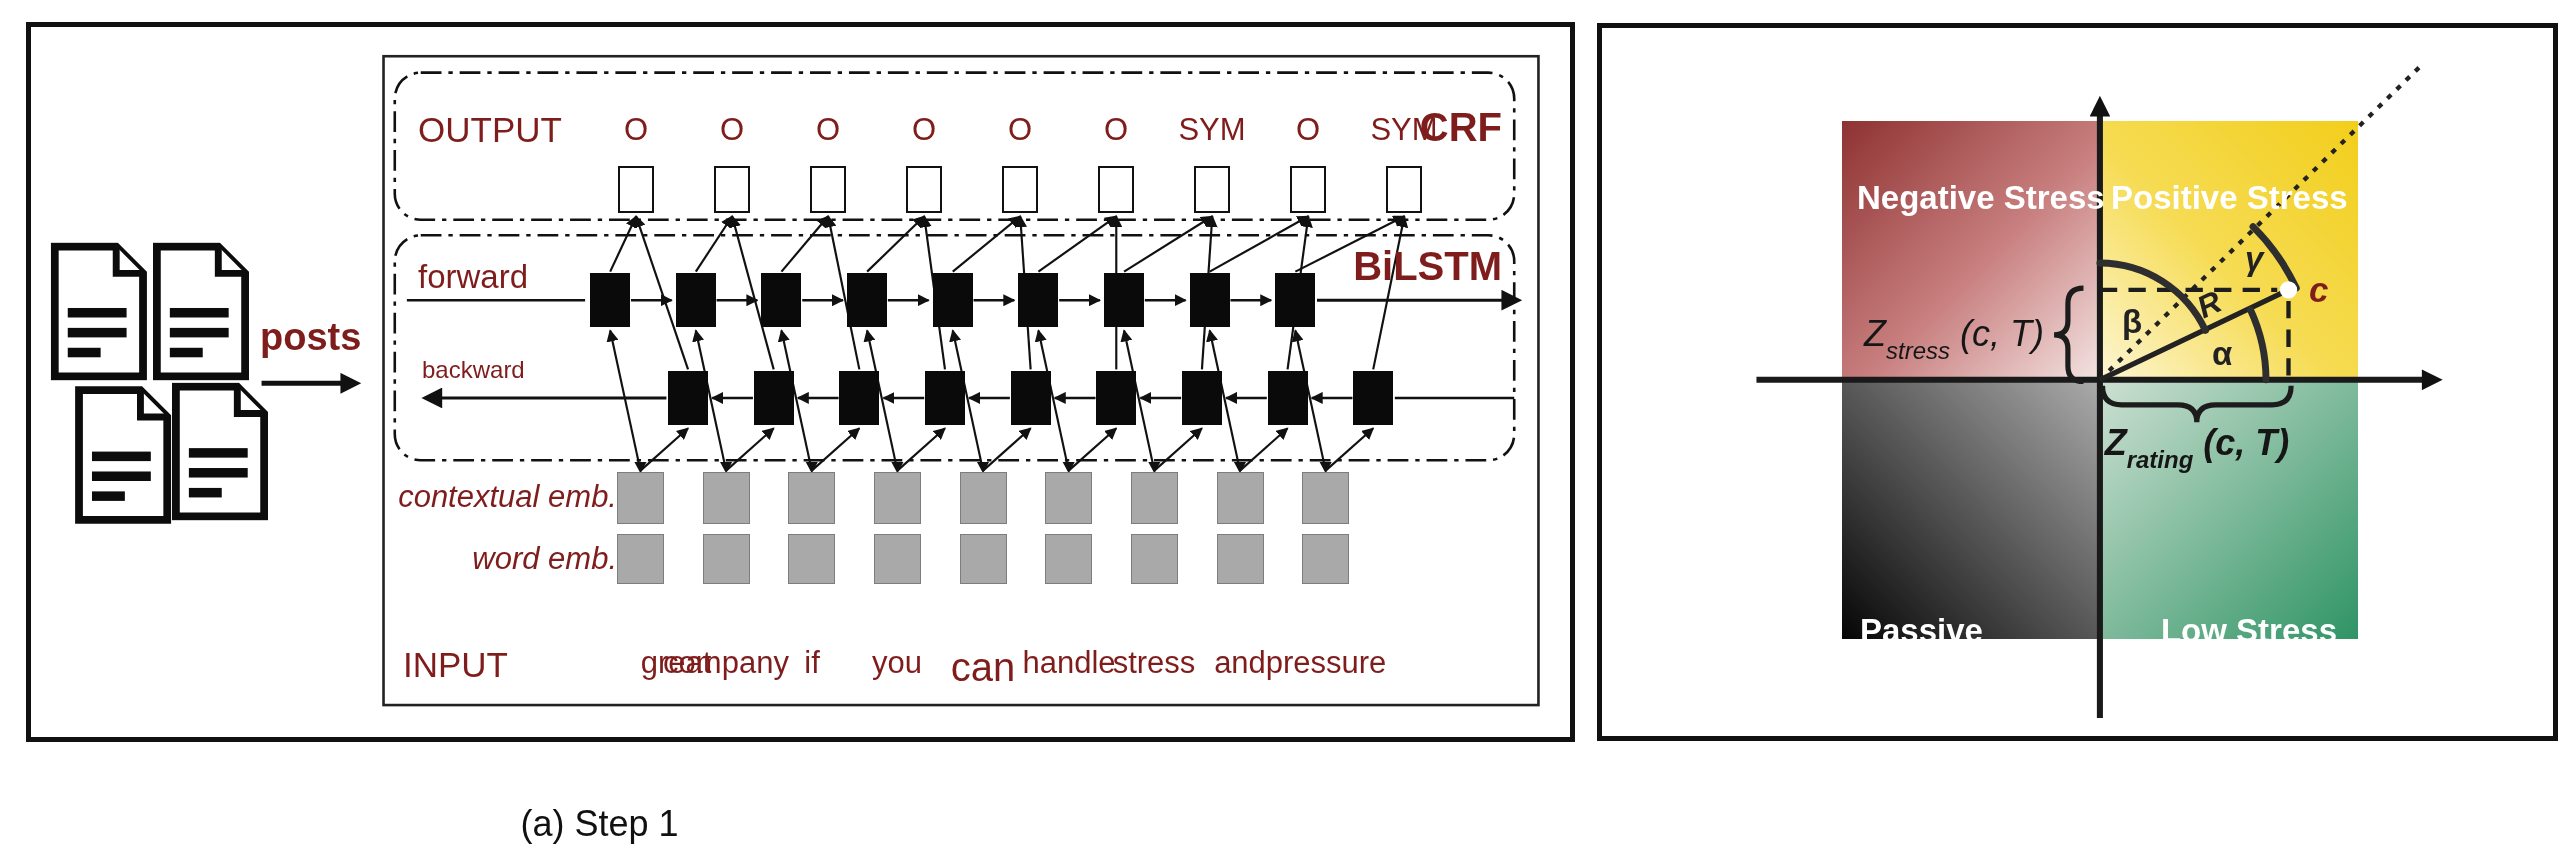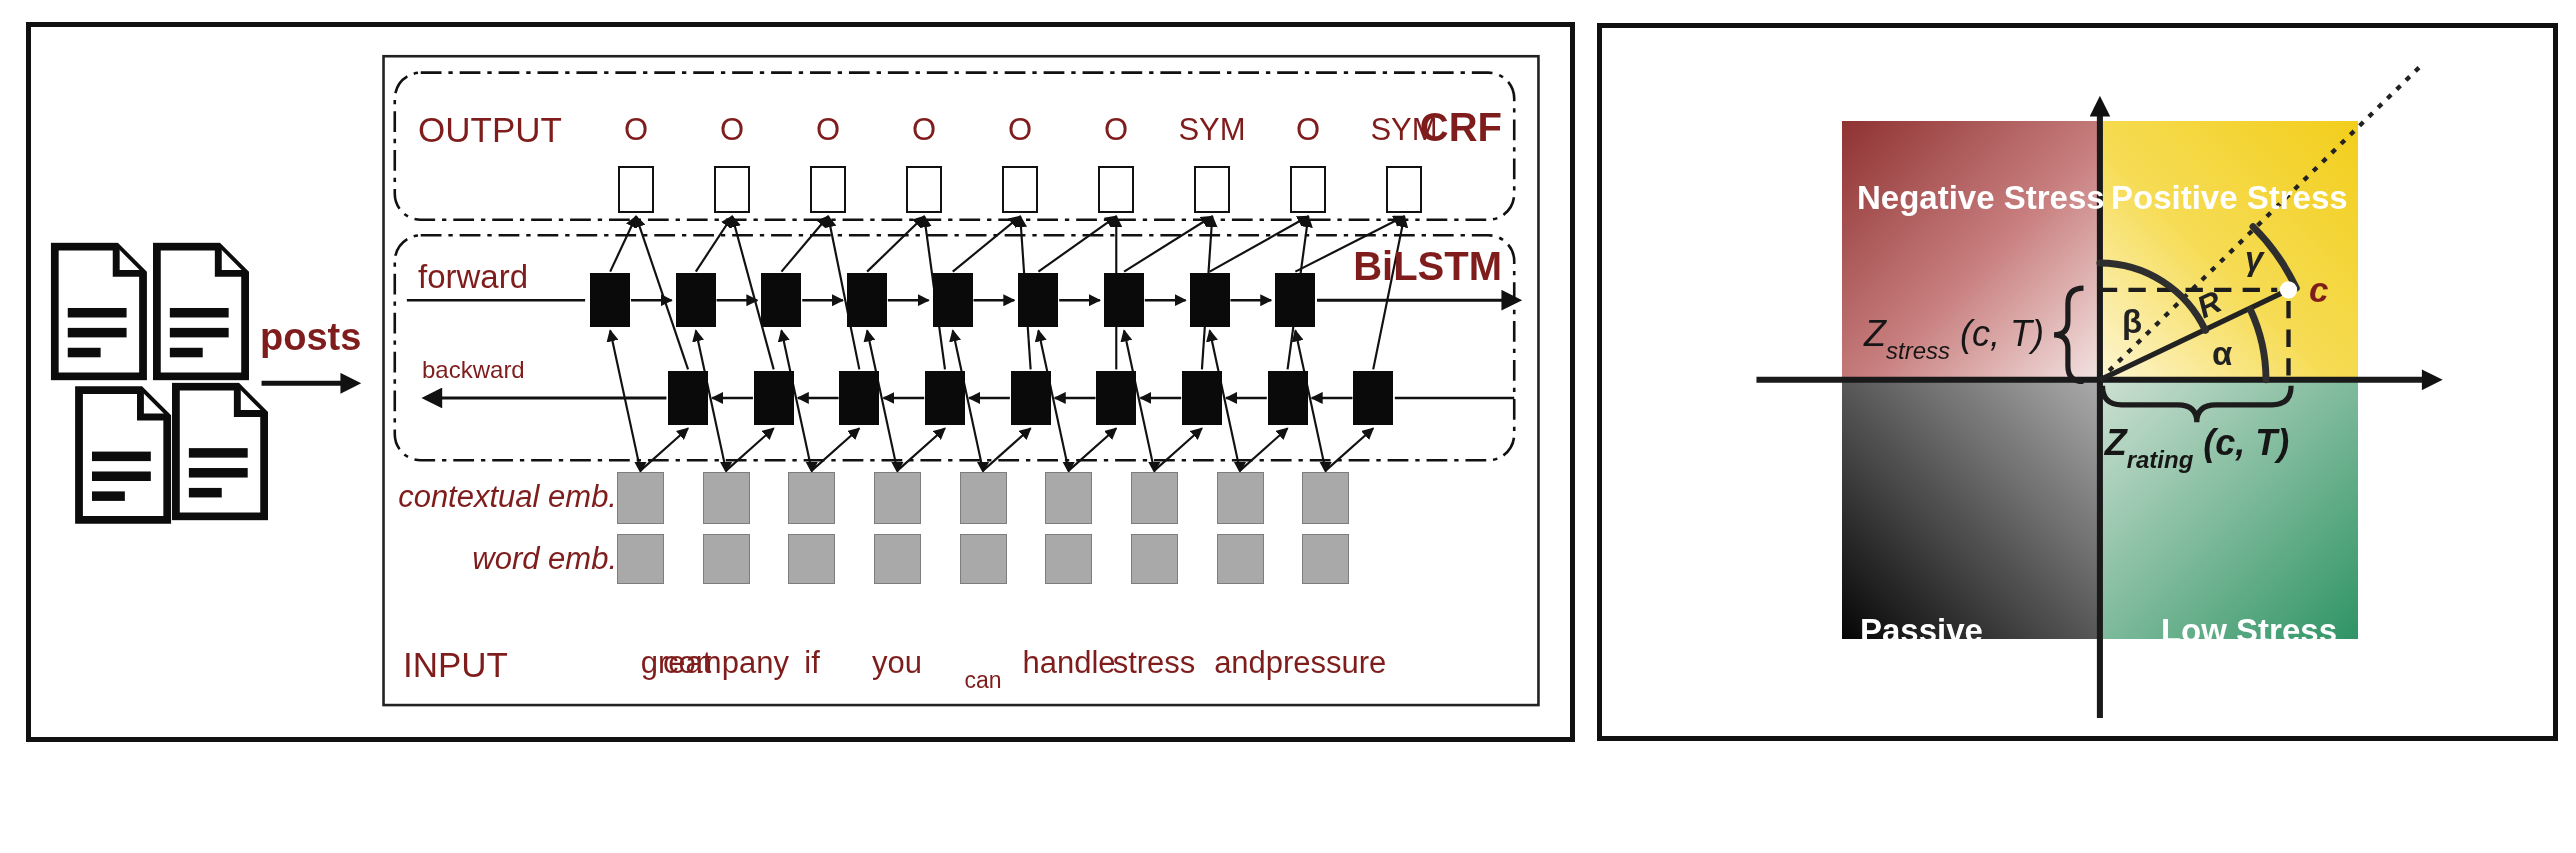--- a/index.html
+++ b/index.html
@@ -220,26 +220,27 @@
       <div class="lbl ctr" style="left: 1116px; top: 114px; font-size: 31px;">O</div>
       <div class="lbl ctr" style="left: 1212px; top: 114px; font-size: 31px;">SYM</div>
       <div class="lbl ctr" style="left: 1308px; top: 114px; font-size: 31px;">O</div>
       <div class="lbl ctr" style="left: 1404px; top: 114px; font-size: 31px;">SYM</div>
     </div>
   <div id="gen-words">
       <div class="lbl ctr" style="left: 676px; top: 647px; font-size: 31px;">great</div>
       <div class="lbl ctr" style="left: 726px; top: 647px; font-size: 31px;">company</div>
       <div class="lbl ctr" style="left: 812px; top: 647px; font-size: 31px;">if</div>
       <div class="lbl ctr" style="left: 897px; top: 647px; font-size: 31px;">you</div>
-      <div class="lbl ctr" style="left: 983px; top: 669px; font-size: 23px;">can</div>
+      <div class="lbl ctr" style="left: 983px; top: 647px; font-size: 40px;">can</div>
       <div class="lbl ctr" style="left: 1069px; top: 647px; font-size: 31px;">handle</div>
       <div class="lbl ctr" style="left: 1154px; top: 647px; font-size: 31px;">stress</div>
       <div class="lbl ctr" style="left: 1240px; top: 647px; font-size: 31px;">and</div>
       <div class="lbl ctr" style="left: 1326px; top: 647px; font-size: 31px;">pressure</div>
     </div>
+  <div class="caption" style="left:383px;top:803px;">(a) Step 1</div>
 
   <div class="lbl b white" style="left:1857px;top:145px;font-size:33px;">Negative Stress</div>
   <div class="lbl b white" style="left:2111px;top:145px;font-size:33px;">Positive Stress</div>
   <div class="lbl b white" style="left:1860px;top:578px;font-size:33px;">Passive</div>
   <div class="lbl b white rt" style="left:2129px;top:578px;width:208px;font-size:33px;">Low Stress</div>
 
   <div class="zlab rt" style="left:1784px;top:313px;width:260px;">
     <span>Z</span><sub>stress</sub> <span>(c, T)</span>
   </div>
   <div class="zlab" style="left:2067px;top:422px;width:260px;text-align:center;font-weight:bold;">

